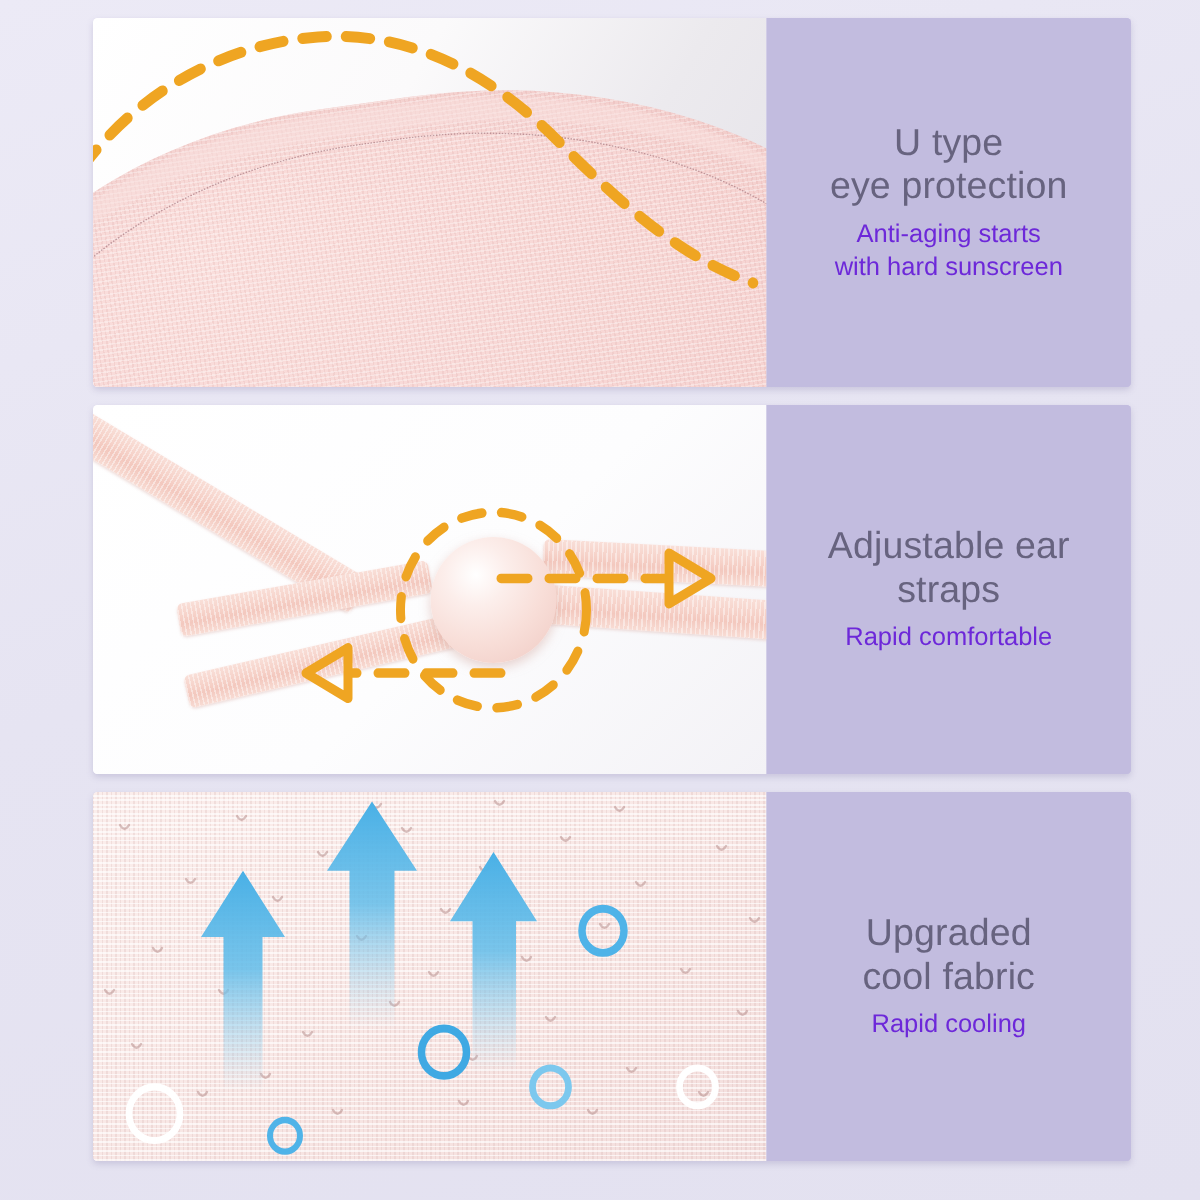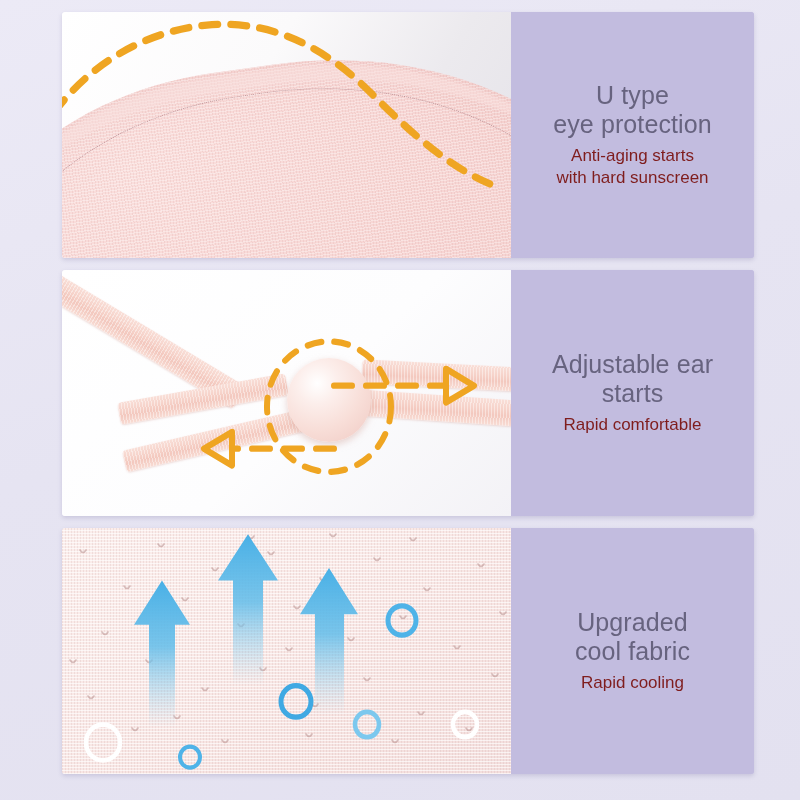--- a/index.html
+++ b/index.html
@@ -74,21 +74,21 @@
   }
   .headline {
     color: #67637f;
     font-size: 25px;
     line-height: 1.16;
     font-weight: 400;
     letter-spacing: 0.1px;
     white-space: pre-line;
   }
   .subline {
-    color: #7f1d1d;
+    color: #6d28d9;
     font-size: 17px;
     line-height: 1.3;
     font-weight: 400;
     margin-top: 6px;
     white-space: pre-line;
   }
 
   
   .p1-bg {
     position: absolute;
@@ -289,21 +289,21 @@
           <line x1="272" y1="110" x2="382" y2="110" stroke="#efa522" stroke-width="6" stroke-linecap="round" stroke-dasharray="18 14"></line>
           <path d="M 384 94 L 412 110 L 384 126 Z" fill="none" stroke="#efa522" stroke-width="6" stroke-linejoin="round"></path>
 
           <line x1="272" y1="170" x2="172" y2="170" stroke="#efa522" stroke-width="6" stroke-linecap="round" stroke-dasharray="18 14"></line>
           <path d="M 170 154 L 142 170 L 170 186 Z" fill="none" stroke="#efa522" stroke-width="6" stroke-linejoin="round"></path>
         </svg>
       </div>
 
       <div class="text-panel">
         <div class="headline">Adjustable ear
-starts</div>
+straps</div>
         <div class="subline">Rapid comfortable</div>
       </div>
 
     </div>
   </div>
 
   <div class="card" id="card-3">
     <div class="card-inner">
 
       <div class="photo">

